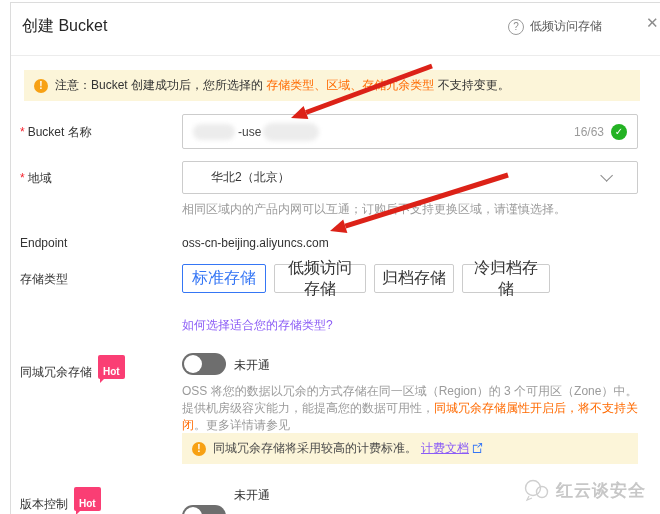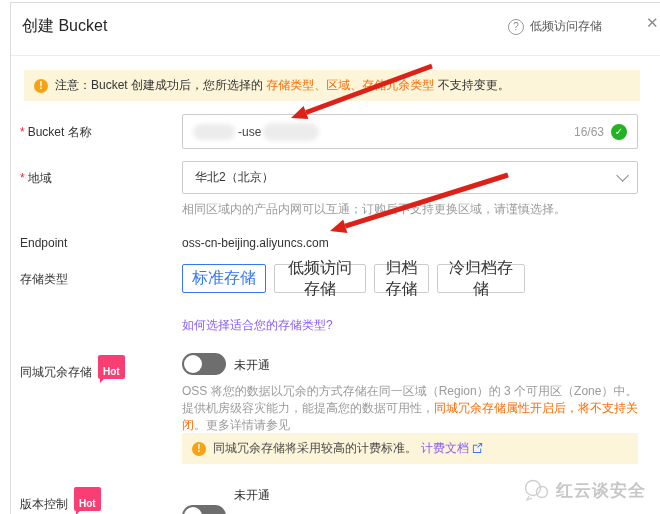--- a/index.html
+++ b/index.html
@@ -24,29 +24,29 @@
   .input{left:182px;top:114px;width:456px;height:35px;border:1px solid #ccc;border-radius:2px;
          box-sizing:border-box;display:flex;align-items:center;padding:7px 10px;background:#fff;}
   .blob{background:#ececec;border-radius:9px;filter:blur(2px);}
   .blob1{width:42px;height:16px;}
   .blob2{width:56px;height:18px;margin-left:2px;}
   .bucket-frag{color:#444;margin-left:3px;}
   .counter{color:#9b9b9b;margin-right:7px;}
   .check{display:inline-flex;width:16px;height:16px;border-radius:50%;background:#23b223;color:#fff;
          font-size:10px;align-items:center;justify-content:center;}
   .select{left:182px;top:161px;width:456px;height:33px;border:1px solid #ccc;border-radius:2px;
-          box-sizing:border-box;display:flex;align-items:center;padding:0 12px;background:#fff;}
+          box-sizing:border-box;display:flex;align-items:center;padding:0 28px;background:#fff;}
   .chev{margin-left:auto;width:8px;height:8px;border-right:1px solid #8c8c8c;border-bottom:1px solid #8c8c8c;
         transform:rotate(45deg) translateY(-3px);}
   .help{color:#9b9b9b;}
   .mono-val{color:#333;}
   .btnrow{left:182px;top:264px;display:flex;gap:8px;}
   .sbtn{height:29px;border:1px solid #ccc;border-radius:2px;background:#fff;color:#333;font-size:16px;
         display:flex;align-items:center;justify-content:center;box-sizing:border-box;}
-  .sbtn.b0{width:84px;} .sbtn.b1{width:92px;} .sbtn.b2{width:55px;} .sbtn.b3{width:88px;}
+  .sbtn.b0{width:84px;} .sbtn.b1{width:92px;} .sbtn.b2{width:80px;} .sbtn.b3{width:88px;}
   .sbtn.selected{border-color:#3576f5;color:#3576f5;}
   .link{color:#8b5cf6;cursor:pointer;}
   .hot{position:relative;display:inline-block;background:#fa3e74;color:#fff;font-size:10px;font-weight:bold;
        padding:11px 5px 2px;border-radius:2px;margin-left:6px;vertical-align:1px;}
   .hot::after{content:'';position:absolute;left:2px;bottom:-4px;border:3px solid transparent;
        border-top-color:#fa3e74;border-left-color:#fa3e74;}
   .toggle{width:44px;height:22px;border-radius:11px;background:#6e6e6e;position:relative;}
   .knob{position:absolute;left:2px;top:2px;width:18px;height:18px;border-radius:50%;background:#fff;}
   .status{color:#333;}
   .desc{left:182px;top:383px;width:458px;line-height:17px;color:#9b9b9b;}
@@ -114,21 +114,21 @@
     <span>同城冗余存储</span><span class="hot">Hot</span>
   </div>
   <div class="abs toggle" style="left:182px;top:353px;">
     <span class="knob"></span>
   </div>
   <div class="abs status" style="left:234px;top:357px;">未开通</div>
   <div class="abs desc"><span>OSS 将您的数据以冗余的方式存储在同一区域（Region）的 3 个可用区（Zone）中。提供机房级容灾能力，能提高您的数据可用性，</span><span class="hl">同城冗余存储属性开启后，将不支持关闭</span><span>。更多详情请参见</span><br><span class="link">同城冗余存储。</span></div>
   <div class="abs warnbox">
     <span class="warnicon">!</span>
     <span>同城冗余存储将采用较高的计费标准。</span>
-    <span class="link" style="margin-left:4px;">计费文档</span>
+    <span class="link" style="margin-left:4px;text-decoration:underline;">计费文档</span>
     <span class="extlink">
       <svg width="11" height="11" viewBox="0 0 12 12">
           <path d="M1 3 h5 v1 H2 v7 h7 V7 h1 v5 H1 Z M7 1 h4 v4 h-1 V2.7 L6.4 6.3 5.7 5.6 9.3 2 H7 Z" fill="#3576f5"></path>
         </svg>
     </span>
   </div>
 
   <div class="abs lbl" style="top:487px;">
     <span>版本控制</span><span class="hot">Hot</span>
   </div>

